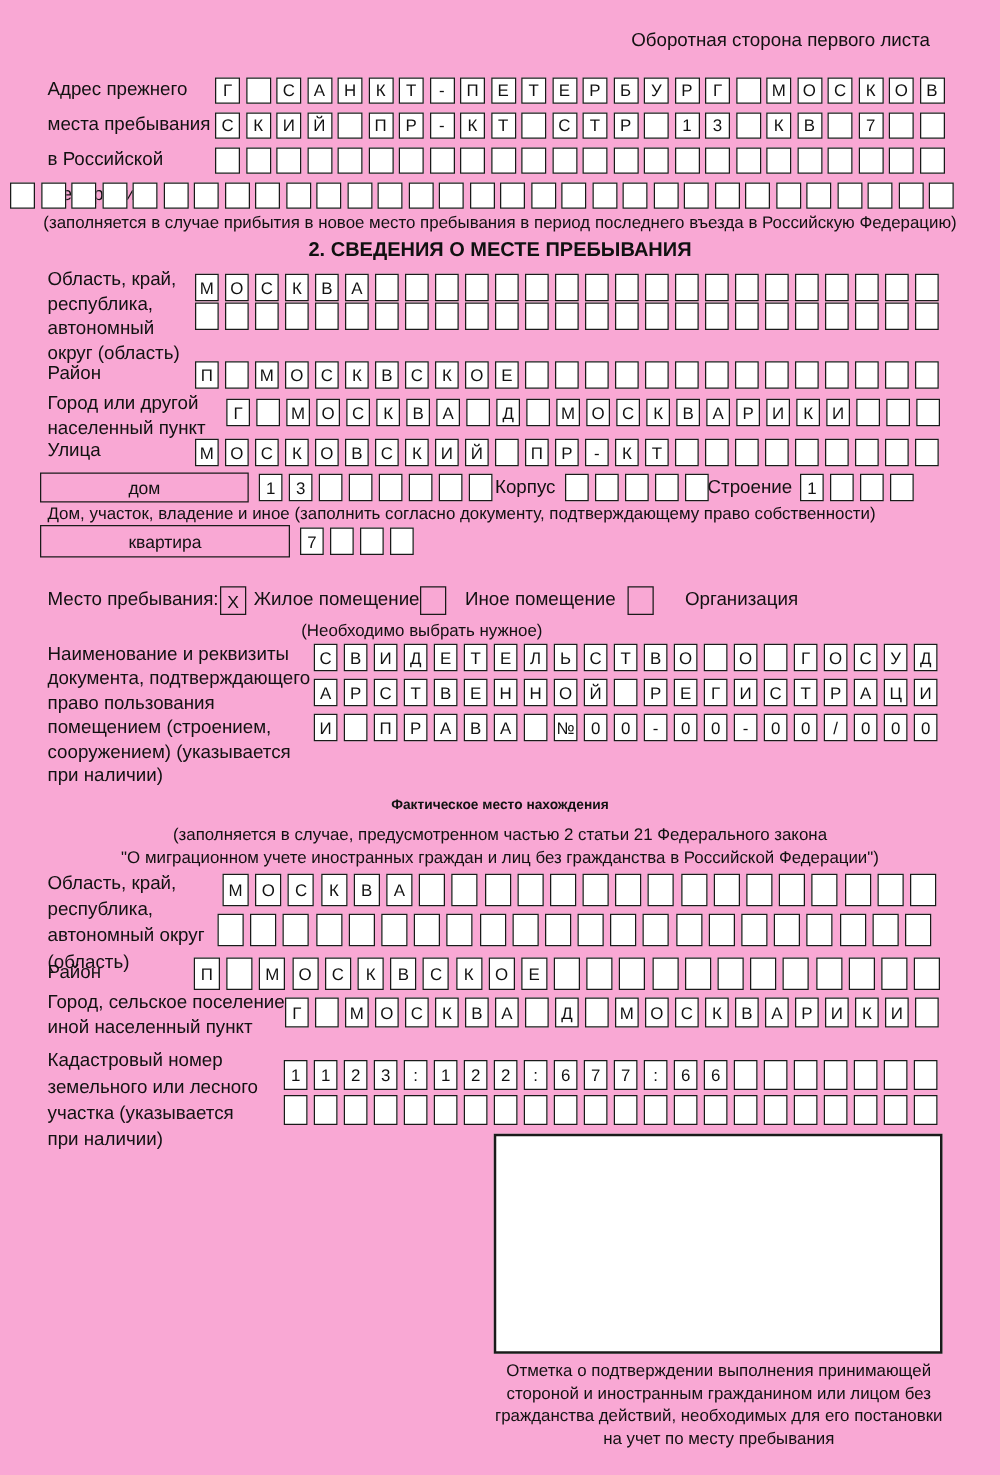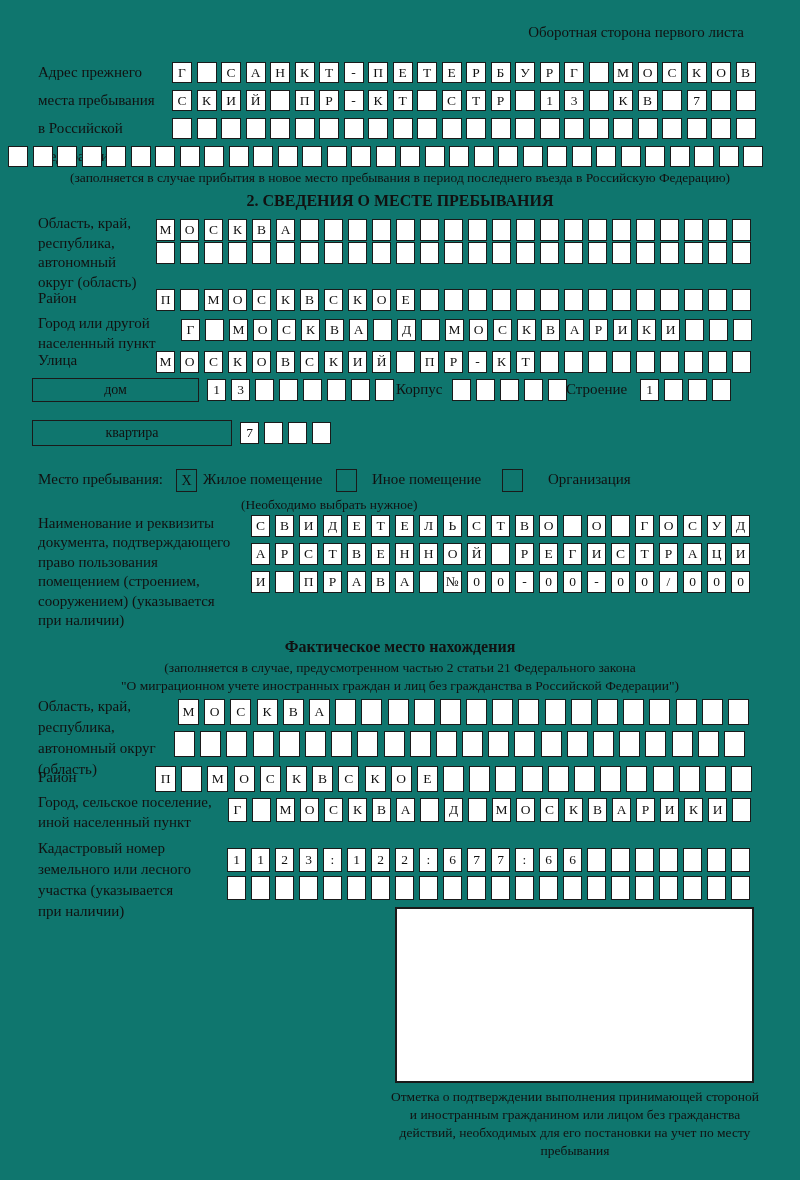--- a/index.html
+++ b/index.html
@@ -1,17 +1,17 @@
 <!DOCTYPE html>
 <html><head>
 <meta charset="utf-8">
 <style>
   html,body{margin:0;padding:0;background:#fff;}
-  .page{position:relative;width:800px;height:1180px;background:#0f766e;overflow:hidden;
-        font-family:Liberation Serif, serif;color:#111;}
+  .page{position:relative;width:800px;height:1180px;background:#f9a8d4;overflow:hidden;
+        font-family:Liberation Sans, sans-serif;color:#111;}
   .abs{position:absolute;}
   .lbl{font-size:15px;line-height:19.5px;white-space:pre-line;}
   .lh28{line-height:28px;}
   .lh20{line-height:20px;}
   .lh21{line-height:21px;}
   .cap{font-size:13.5px;}
   .center{left:0;width:800px;text-align:center;}
   .bold{font-weight:bold;}
   .t15{font-size:15px;}
   .h2{font-size:16px;font-weight:bold;}
@@ -320,20 +320,21 @@
       <span class="cell"></span>
       <span class="cell"></span>
     </div>
   <div class="abs t15" style="left:566px;top:381px;">Строение</div>
   <div class="row cb" style="left:640px;top:379px;">
       <span class="cell">1</span>
       <span class="cell"></span>
       <span class="cell"></span>
       <span class="cell"></span>
     </div>
+  <div class="abs cap" style="left:38px;top:403px;">Дом, участок, владение и иное (заполнить согласно документу, подтверждающему право собственности)</div>
 
   <div class="fieldbox" style="left:32px;top:420px;width:200px;height:26px;">квартира</div>
   <div class="row cb" style="left:240px;top:422px;">
       <span class="cell">7</span>
       <span class="cell"></span>
       <span class="cell"></span>
       <span class="cell"></span>
     </div>
 
   <div class="abs t15" style="left:38px;top:471px;">Место пребывания:</div>
@@ -414,21 +415,21 @@
       <span class="cell">0</span>
       <span class="cell">-</span>
       <span class="cell">0</span>
       <span class="cell">0</span>
       <span class="cell">/</span>
       <span class="cell">0</span>
       <span class="cell">0</span>
       <span class="cell">0</span>
     </div>
 
-  <div class="abs bold center" style="top:638px;font-size:16px;">Фактическое место нахождения</div>
+  <div class="abs bold center" style="top:638px;font-size:11px;">Фактическое место нахождения</div>
   <div class="abs cap center pre" style="top:659px;line-height:18px;text-align:center;">(заполняется в случае, предусмотренном частью 2 статьи 21 Федерального закона
 "О миграционном учете иностранных граждан и лиц без гражданства в Российской Федерации")</div>
 
   <div class="abs lbl lh21" style="left:38px;top:696px;">Область, край,
 республика,
 автономный округ
 (область)</div>
   <div class="row cc" style="left:178px;top:699px;">
       <span class="cell">М</span>
       <span class="cell">О</span>

